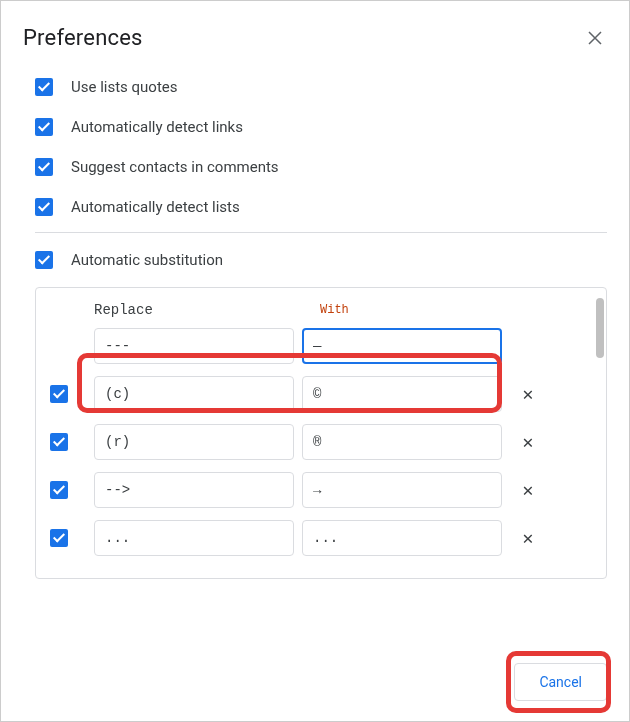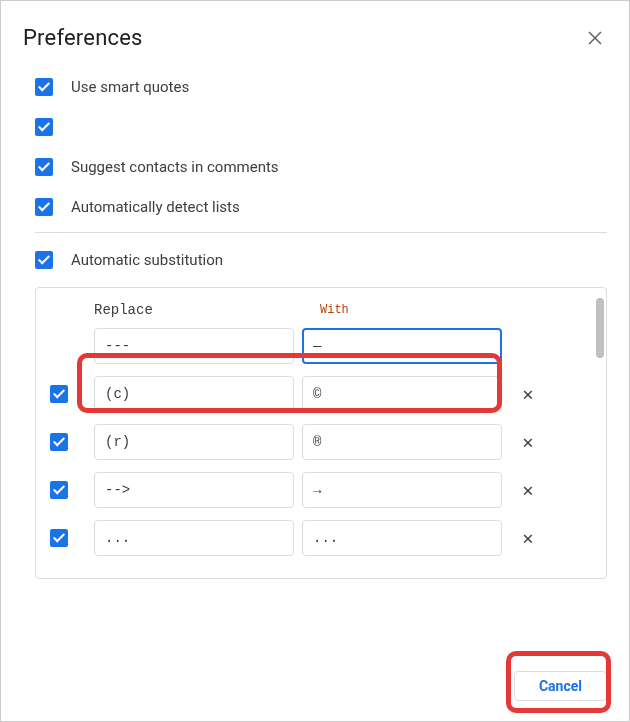--- a/index.html
+++ b/index.html
@@ -189,25 +189,25 @@
       user-select: none;
     }
     .dialog-footer {
       margin-top: auto;
       display: flex;
       justify-content: flex-end;
       gap: 10px;
       padding-top: 18px;
     }
     .btn {
-      height: 30px;
+      height: 38px;
       padding: 0 24px;
       border-radius: 4px;
       font-size: 14px;
-      font-weight: 700;
+      font-weight: 400;
       cursor: pointer;
       display: flex;
       align-items: center;
       justify-content: center;
       font-family: inherit;
     }
     .btn-cancel {
       border: 1px solid #dadce0;
       background: #fff;
       color: #1a73e8;
@@ -228,24 +228,25 @@
     <div class="close-btn">
       <svg width="16" height="16" viewBox="0 0 16 16">
           <path d="M2 2 L14 14 M14 2 L2 14" stroke="#5f6368" stroke-width="1.5" fill="none"></path>
         </svg>
     </div>
   </div>
 
   <div class="options-list">
     <div class="option-row">
       <div class="checkbox"></div>
-      <div class="option-label">Use smart quotes</div>
-    </div>
-    <div class="option-row">
-      <div class="checkbox"></div>
+      <div class="option-label">Use lists quotes</div>
+    </div>
+    <div class="option-row">
+      <div class="checkbox"></div>
+      <div class="option-label">Automatically detect links</div>
     </div>
     <div class="option-row">
       <div class="checkbox"></div>
       <div class="option-label">Suggest contacts in comments</div>
     </div>
     <div class="option-row">
       <div class="checkbox"></div>
       <div class="option-label">Automatically detect lists</div>
     </div>
   </div>

